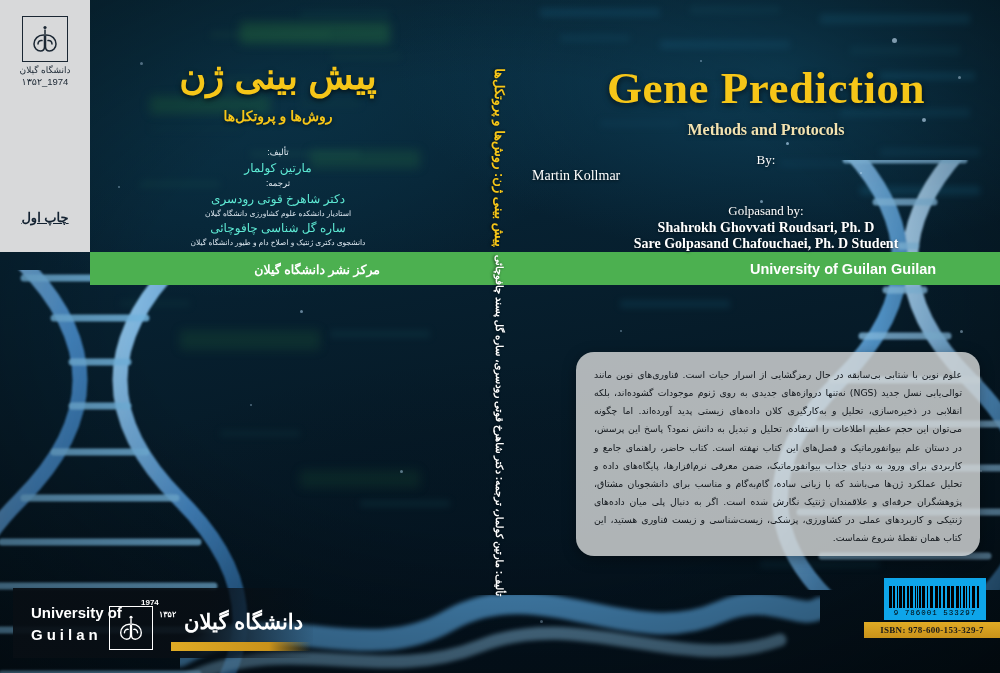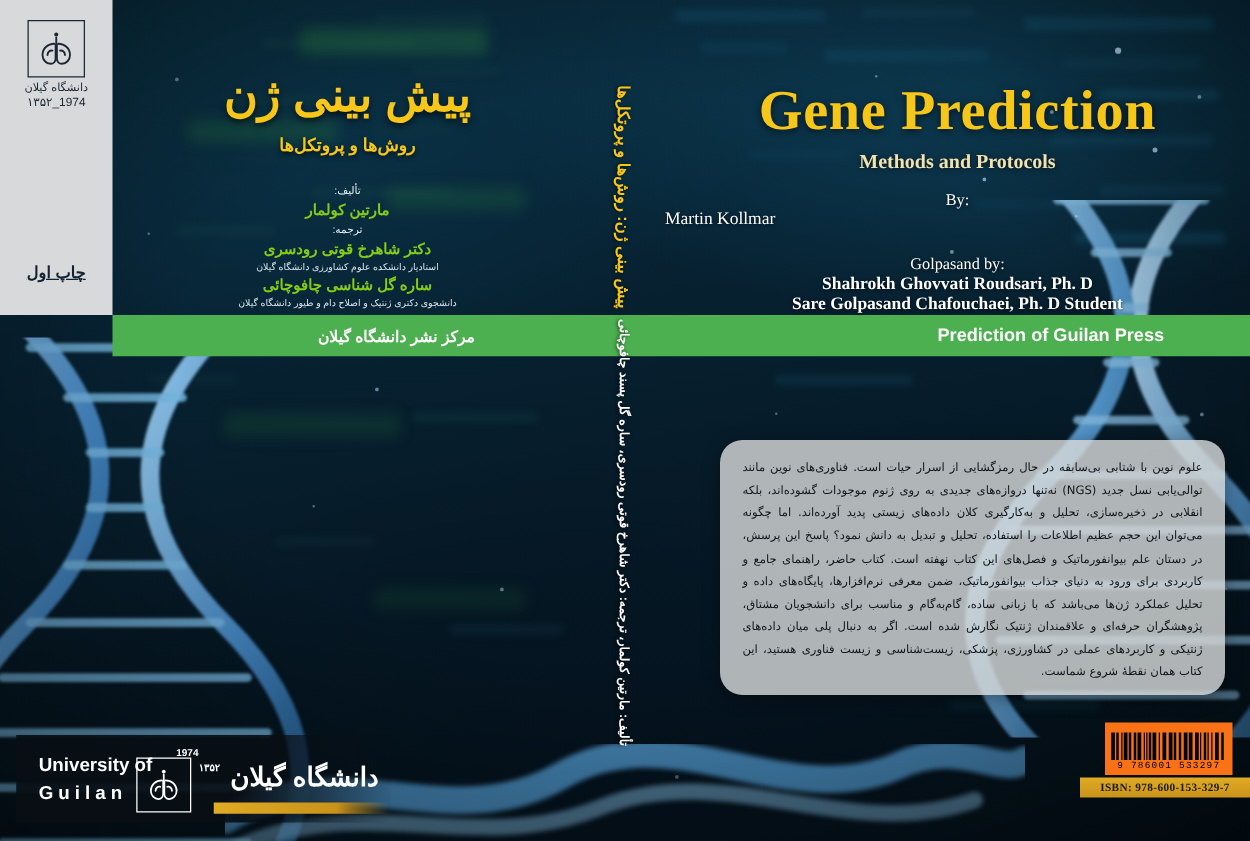--- a/index.html
+++ b/index.html
@@ -80,21 +80,21 @@
   .fa-sub{
     position:absolute; left:0; right:0; top:108px; text-align:center;
     color:#f6c618; font-size:14px; font-weight:700; direction:rtl;
     text-shadow:0 1px 4px rgba(0,0,0,.6);
   }
   .fa-credits{
     position:absolute; left:0; right:0; top:146px; text-align:center;
     direction:rtl; color:#ffffff;
   }
   .fa-lbl{ font-size:8.5px; color:#e6eef5; line-height:1.5; }
-  .fa-name{ font-size:12px; font-weight:700; color:#84cc16; line-height:1.5; }
+  .fa-name{ font-size:12px; font-weight:400; color:#5eead4; line-height:1.5; }
   .fa-aff{ font-size:7.5px; color:#dbe6ef; line-height:1.5; }
 
   
   .spine{ position:absolute; left:466px; top:0; width:66px; height:673px; }
   .spine-txt{
     position:absolute; left:50%; transform:translateX(-50%) rotate(90deg);
     transform-origin:center center;
     white-space:nowrap; direction:rtl;
   }
   .spine-title{
@@ -153,21 +153,21 @@
     padding:14px 18px 12px 18px;
     direction:rtl; text-align:justify;
     color:#11161b; font-size:9.3px; line-height:1.95;
     font-family:"DejaVu Sans", sans-serif;
     box-shadow:0 3px 14px rgba(0,0,0,.35);
   }
 
   
   .barcode-wrap{
     position:absolute; left:884px; top:578px; width:102px; height:42px;
-    background:#f97316; padding:4px 5px 2px 5px;
+    background:#0ea5e9; padding:4px 5px 2px 5px;
   }
   .bars{ display:flex; align-items:flex-end; height:26px; gap:0; }
   .bar{ background:#000; }
   .bc-digits{
     font-family:"Liberation Mono", monospace; font-size:7.5px; color:#000;
     text-align:center; letter-spacing:1px; margin-top:1px;
   }
   .isbn-band{
     position:absolute; left:864px; top:622px; width:136px; height:16px;
     background:linear-gradient(180deg,#e0ab25 0%, #c9921a 100%);
@@ -362,21 +362,21 @@
         </svg>
       </div>
       <div class="flap-uni">دانشگاه گیلان</div>
       <div class="flap-year">۱۳۵۲_1974</div>
     </div>
     <div class="edition">چاپ اول</div>
   </div>
 
   <div class="greenband">
     <div class="gb-fa">مرکز نشر دانشگاه گیلان</div>
-    <div class="gb-en">Prediction of Guilan Press</div>
+    <div class="gb-en">University of Guilan Guilan</div>
   </div>
 
   <div class="back">
     <div class="fa-title">پیش بینی ژن</div>
     <div class="fa-sub">روش‌ها و پروتکل‌ها</div>
     <div class="fa-credits">
       <div class="fa-lbl">تألیف:</div>
       <div class="fa-name">مارتین کولمار</div>
       <div class="fa-lbl">ترجمه:</div>
       <div class="fa-name">دکتر شاهرخ قوتی رودسری</div>

